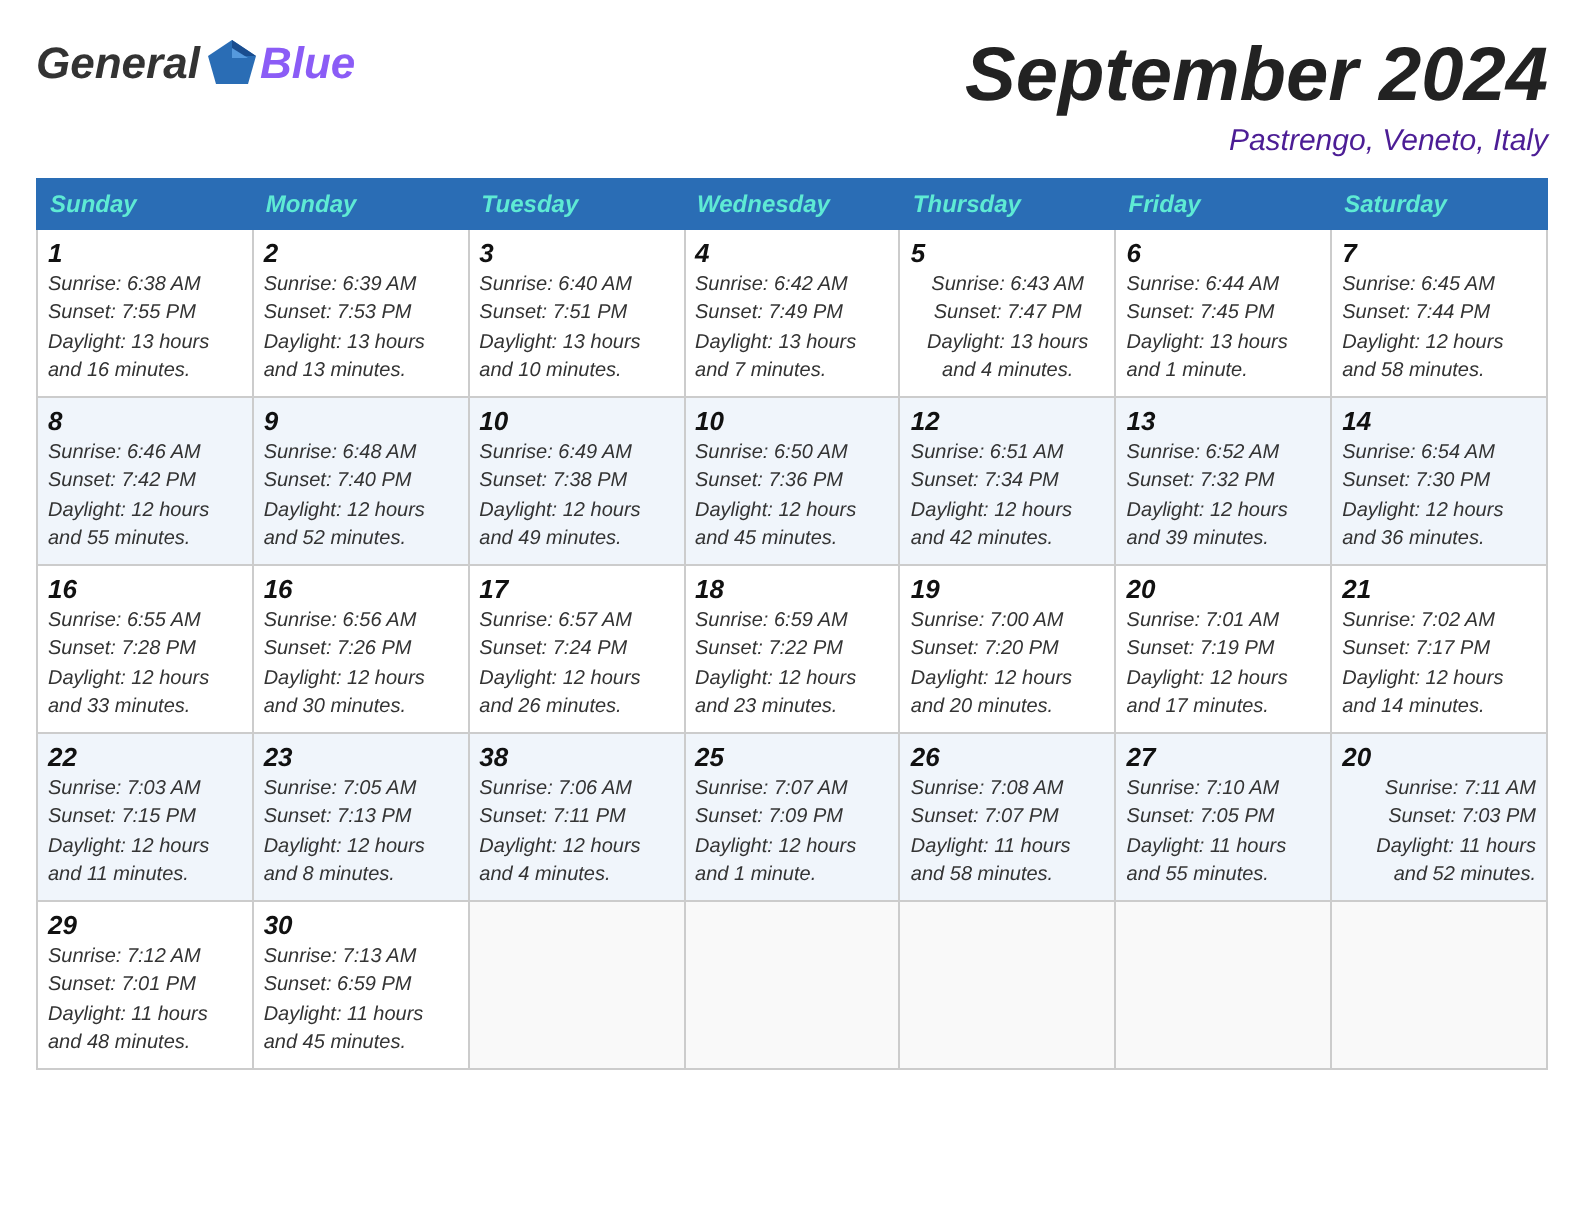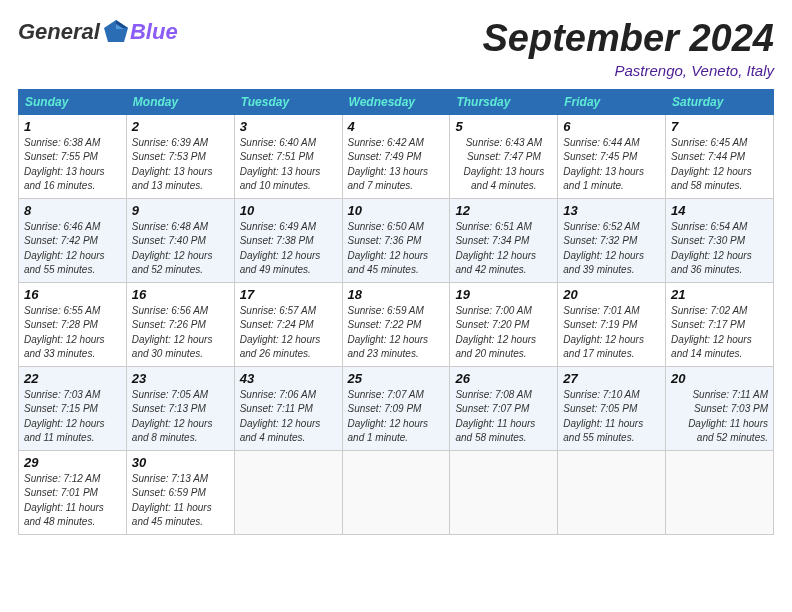--- a/index.html
+++ b/index.html
@@ -293,21 +293,21 @@
 and 11 minutes.</div>
           </td>
           <td>
             <div class="day-num">23</div>
             <div class="day-info" style="white-space: pre-line;">Sunrise: 7:05 AM
 Sunset: 7:13 PM
 Daylight: 12 hours
 and 8 minutes.</div>
           </td>
           <td>
-            <div class="day-num">43</div>
+            <div class="day-num">38</div>
             <div class="day-info" style="white-space: pre-line;">Sunrise: 7:06 AM
 Sunset: 7:11 PM
 Daylight: 12 hours
 and 4 minutes.</div>
           </td>
           <td>
             <div class="day-num">25</div>
             <div class="day-info" style="white-space: pre-line;">Sunrise: 7:07 AM
 Sunset: 7:09 PM
 Daylight: 12 hours

